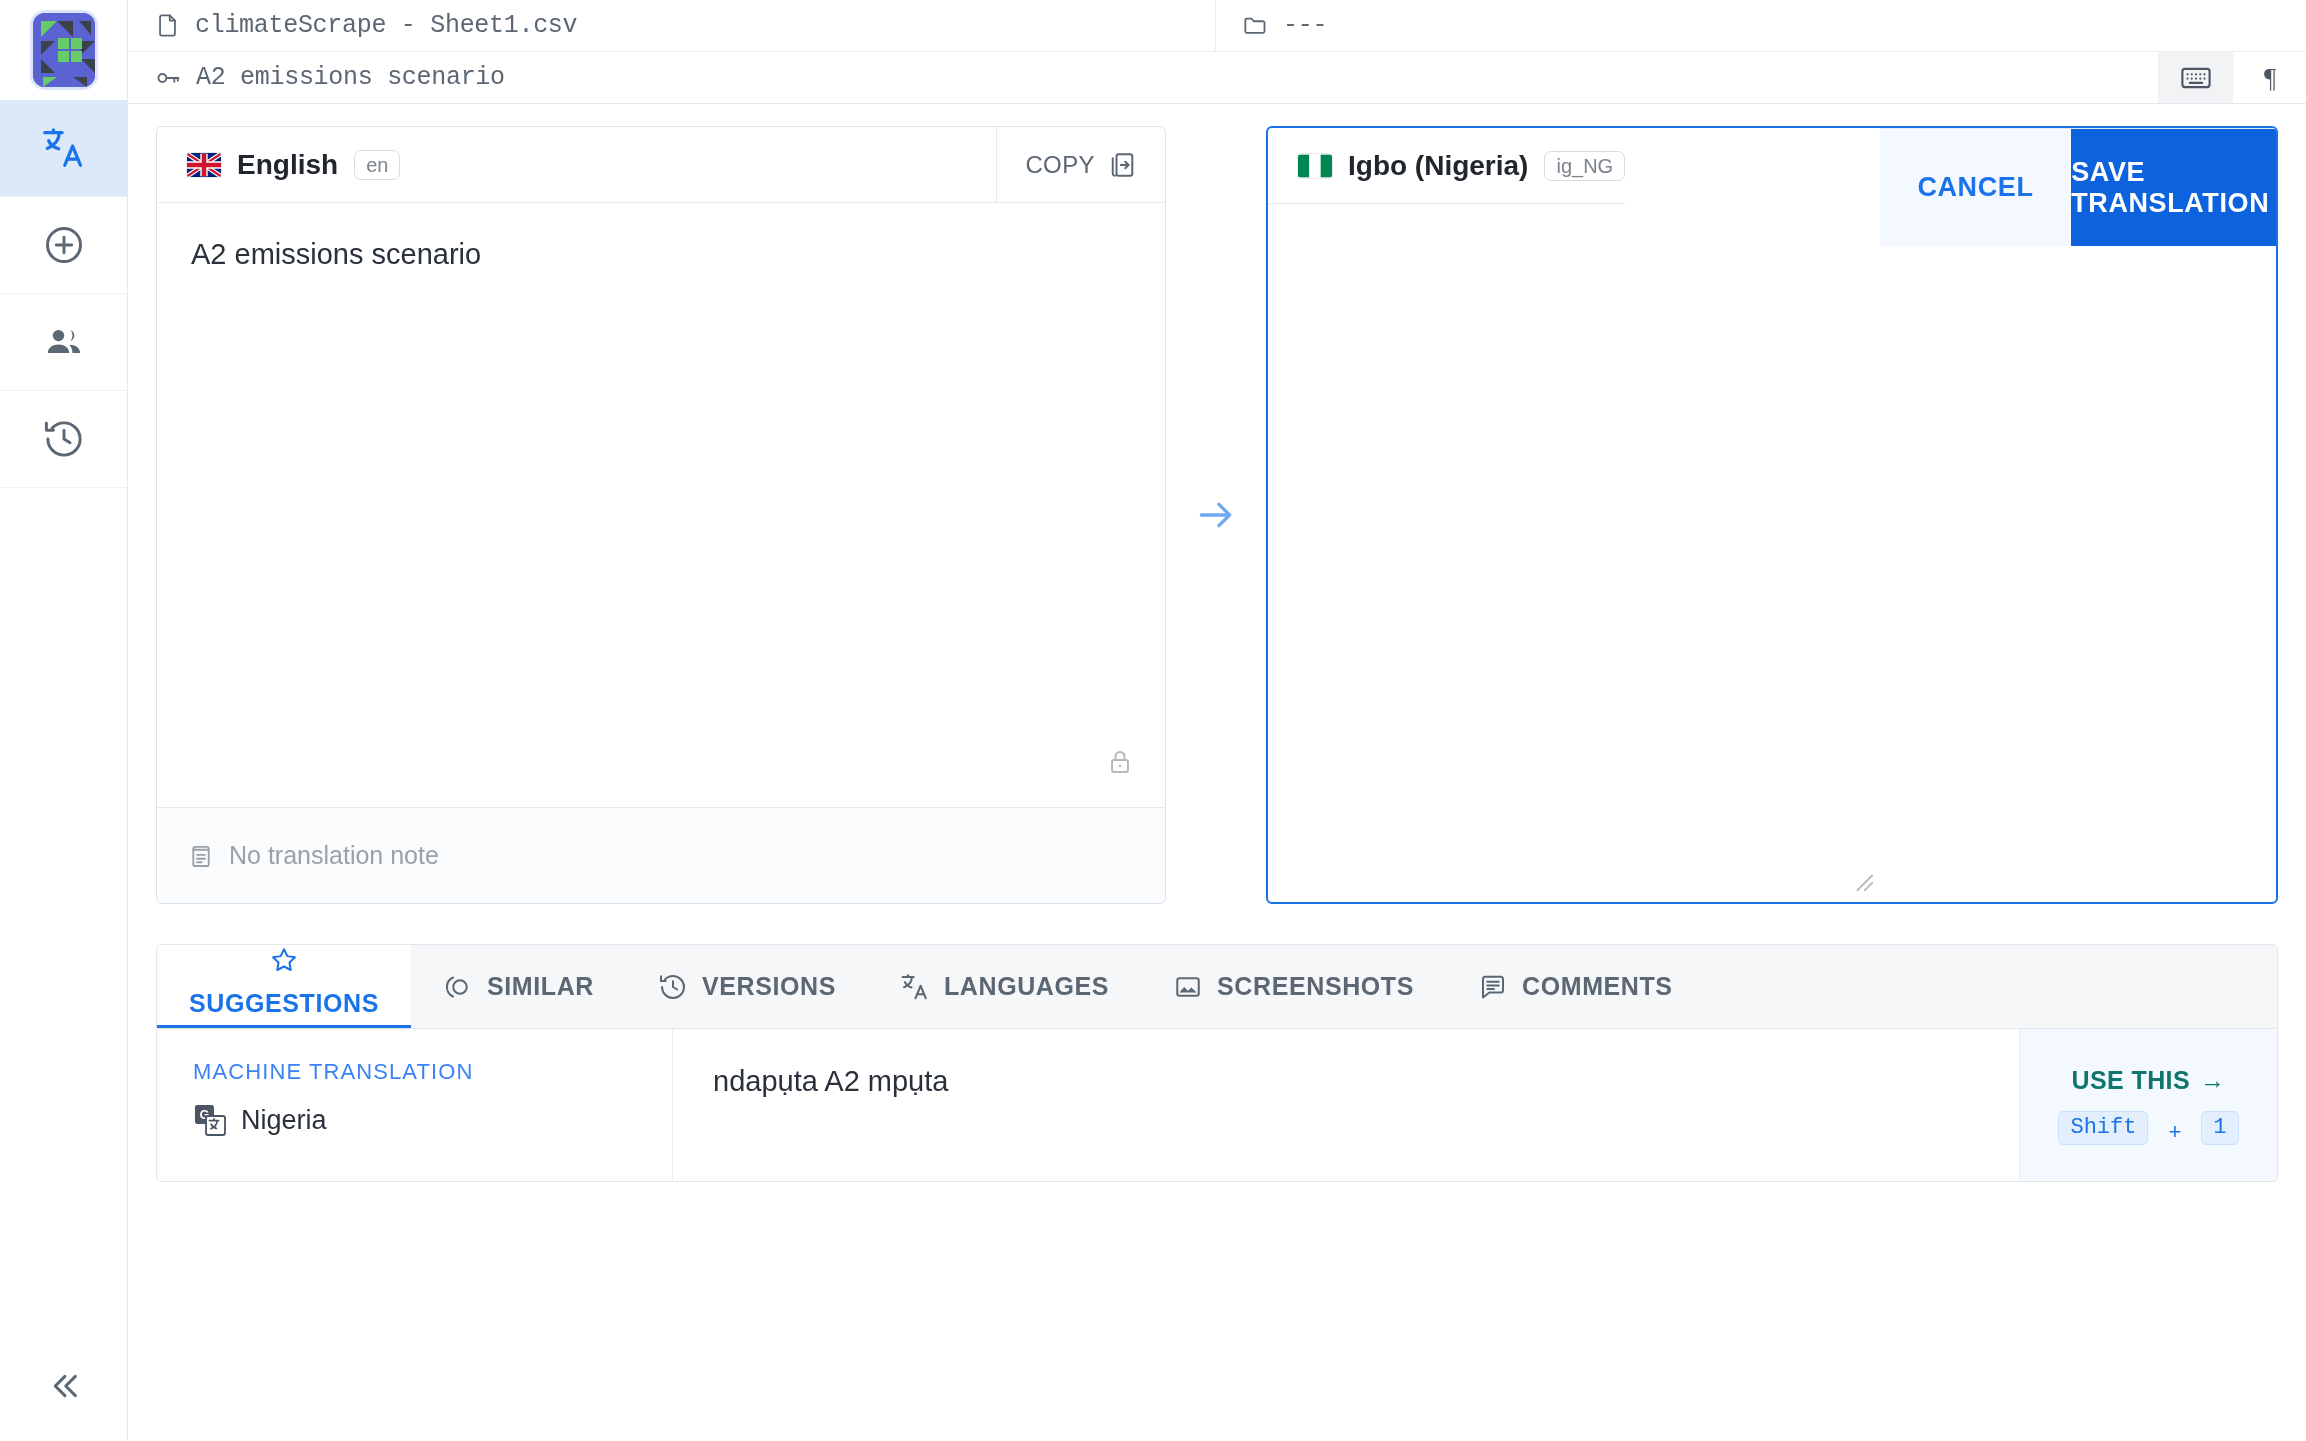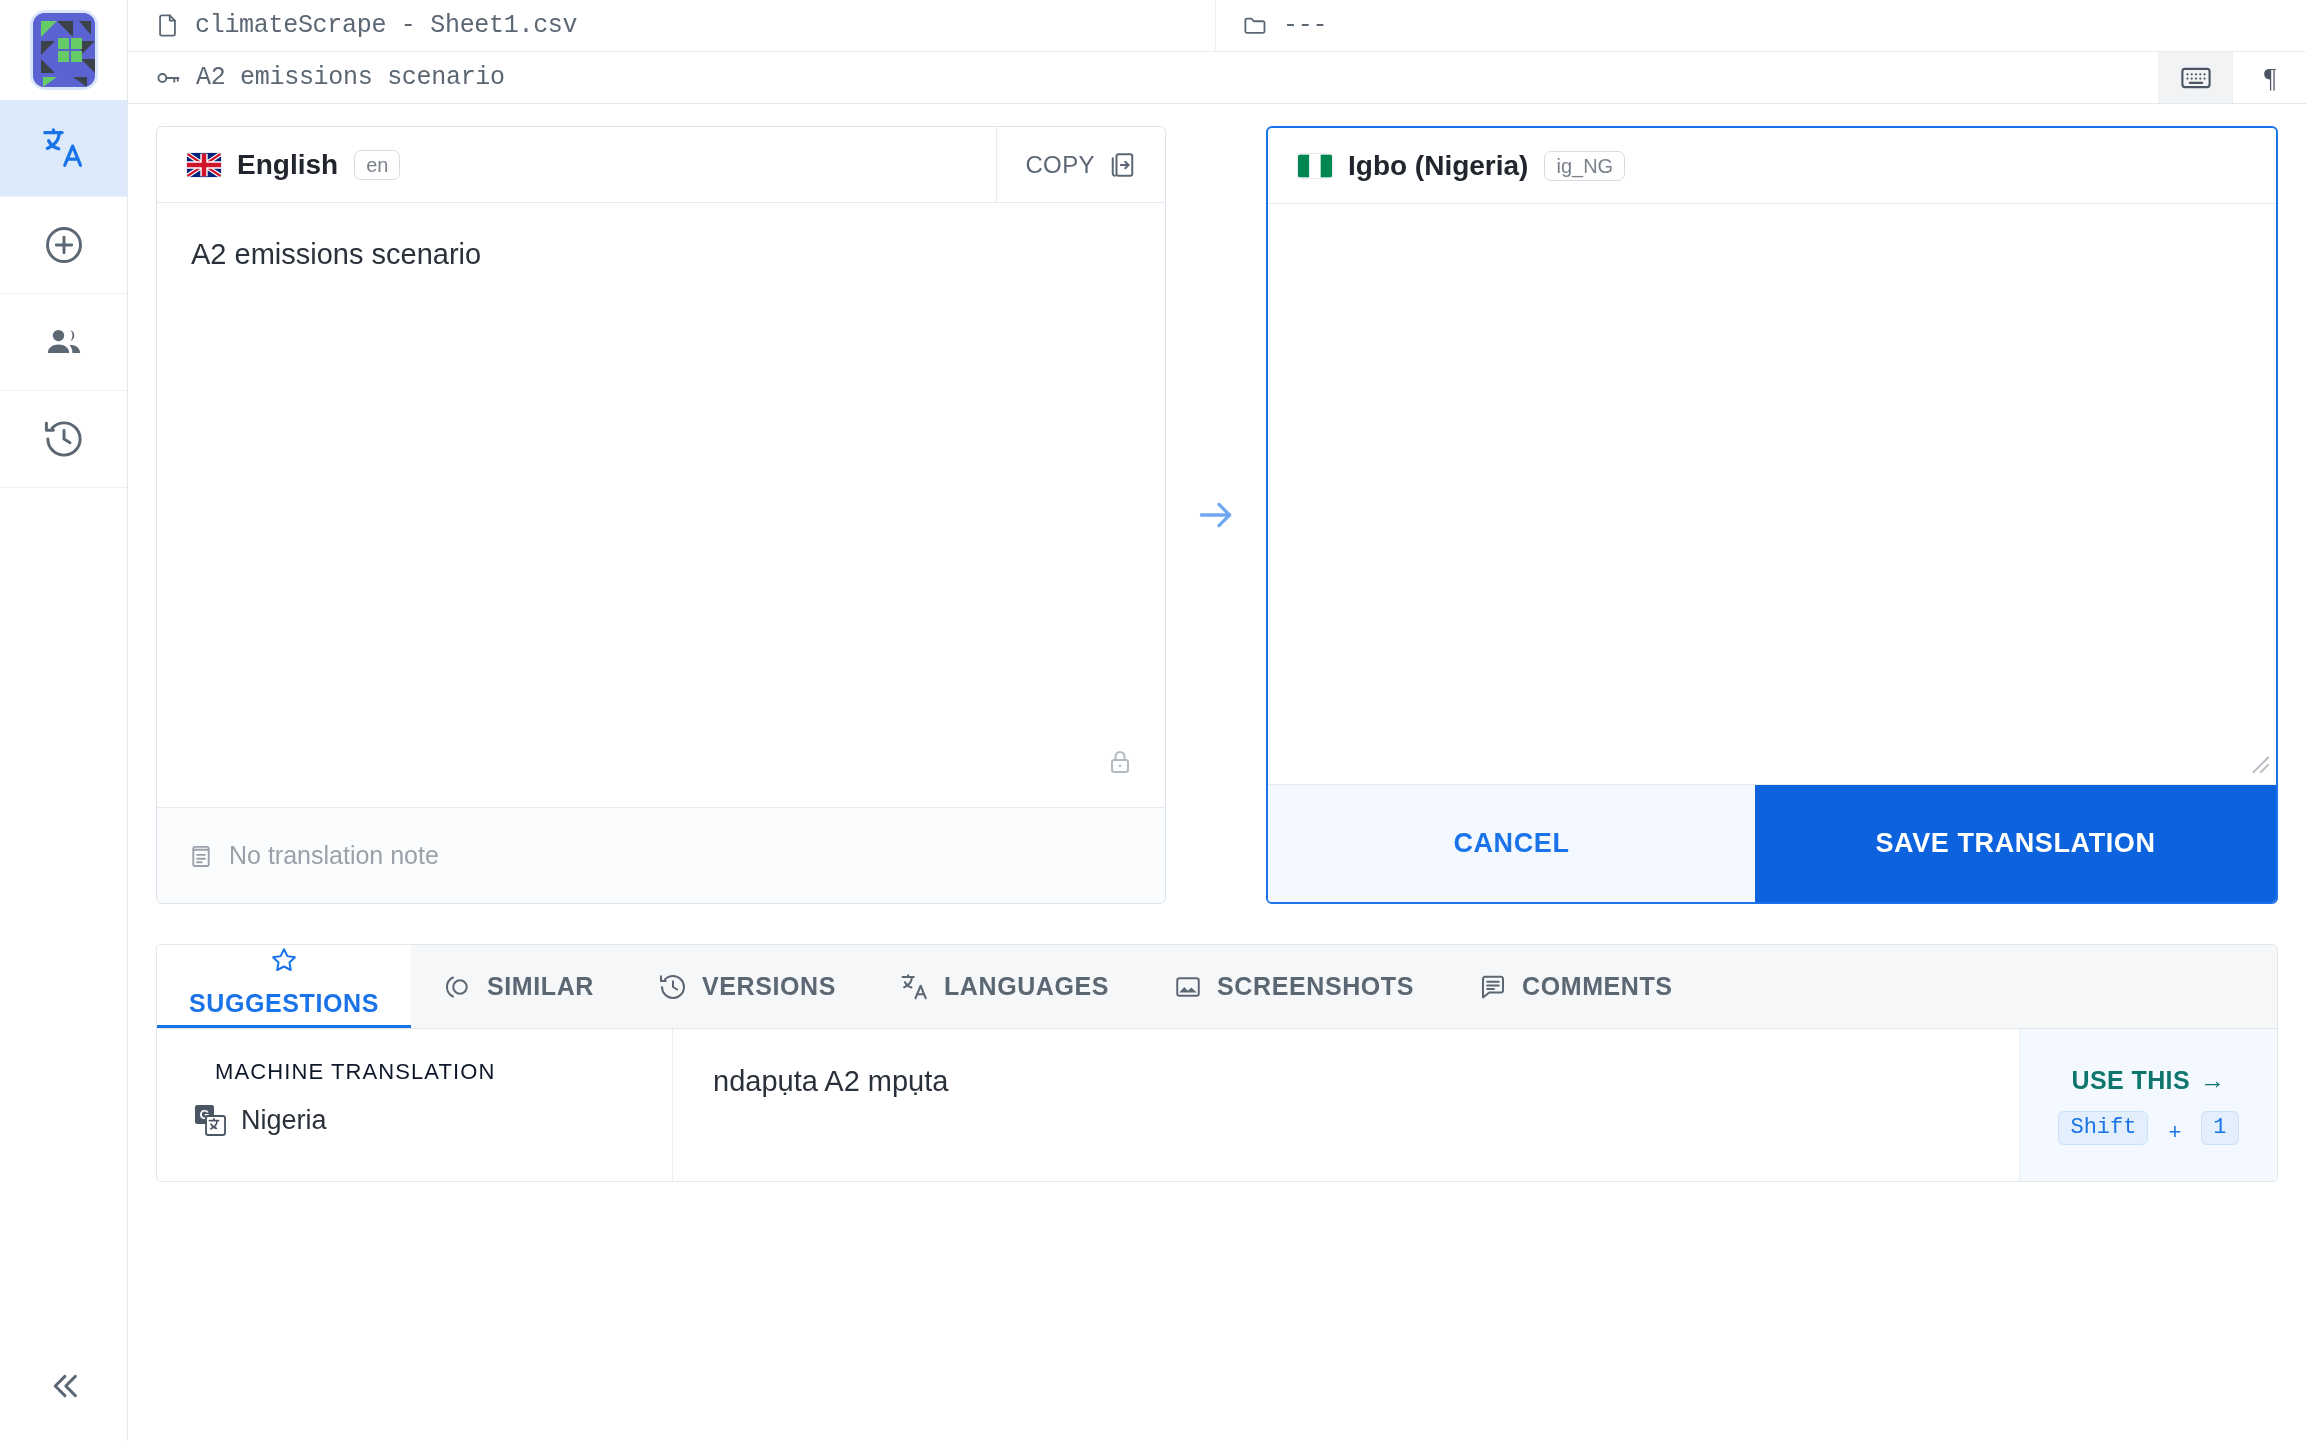--- a/index.html
+++ b/index.html
@@ -107,21 +107,21 @@
   }
 
   .arrow-col {
     flex: 0 0 100px; display: flex; align-items: center; justify-content: center;
     height: 778px;
   }
 
   .panel-tgt {
     flex: 1;
     border: 2px solid #1a73e8; border-radius: 6px;
-    background: #fff; display: flex; flex-direction: column;
+    background: #fff; display: flex; flex-direction: row;
     height: 778px; overflow: hidden;
   }
   .tgt-body { flex: 1; position: relative; }
   .tgt-input {
     width: 100%; height: 100%; border: 0; outline: 0; resize: none;
     font-family: "Liberation Sans", sans-serif;
     font-size: 29px; color: #2b313a; padding: 30px 34px; background: transparent;
   }
   .resize-grip { position: absolute; right: 6px; bottom: 6px; pointer-events: none; }
   .tgt-actions { display: flex; height: 118px; border-top: 1px solid #e7ebf0; }
@@ -149,23 +149,22 @@
     font-size: 25px; font-weight: 700; letter-spacing: .6px; color: #5c6774;
   }
   .tab.active { background: #ffffff; color: #1a73e8; border-bottom: 3px solid #1a73e8; flex-direction: column; }
 
   .sugg-row { display: flex; min-height: 152px; }
   .sugg-meta {
     flex: 0 0 516px; border-right: 1px solid #e9ecf0;
     padding: 30px 0 0 36px;
   }
   .sugg-kind {
-    font-size: 22px; letter-spacing: 1.1px; color: #0f172a; font-weight: 400;
+    font-size: 22px; letter-spacing: 1.1px; color: #3b82f6; font-weight: 400;
     text-transform: uppercase;
-    margin-left: 22px;
   }
   .sugg-engine { display: flex; align-items: center; gap: 14px; margin-top: 18px; }
   .sugg-engine-name { font-size: 27px; color: #2b313a; }
   .sugg-text {
     flex: 1; padding: 36px 40px; font-size: 29px; color: #2b313a;
   }
   .use-this {
     flex: 0 0 258px; background: #f4f9ff; border-left: 1px solid #e9ecf0;
     display: flex; flex-direction: column; align-items: center; justify-content: center;
     gap: 16px; cursor: pointer;

